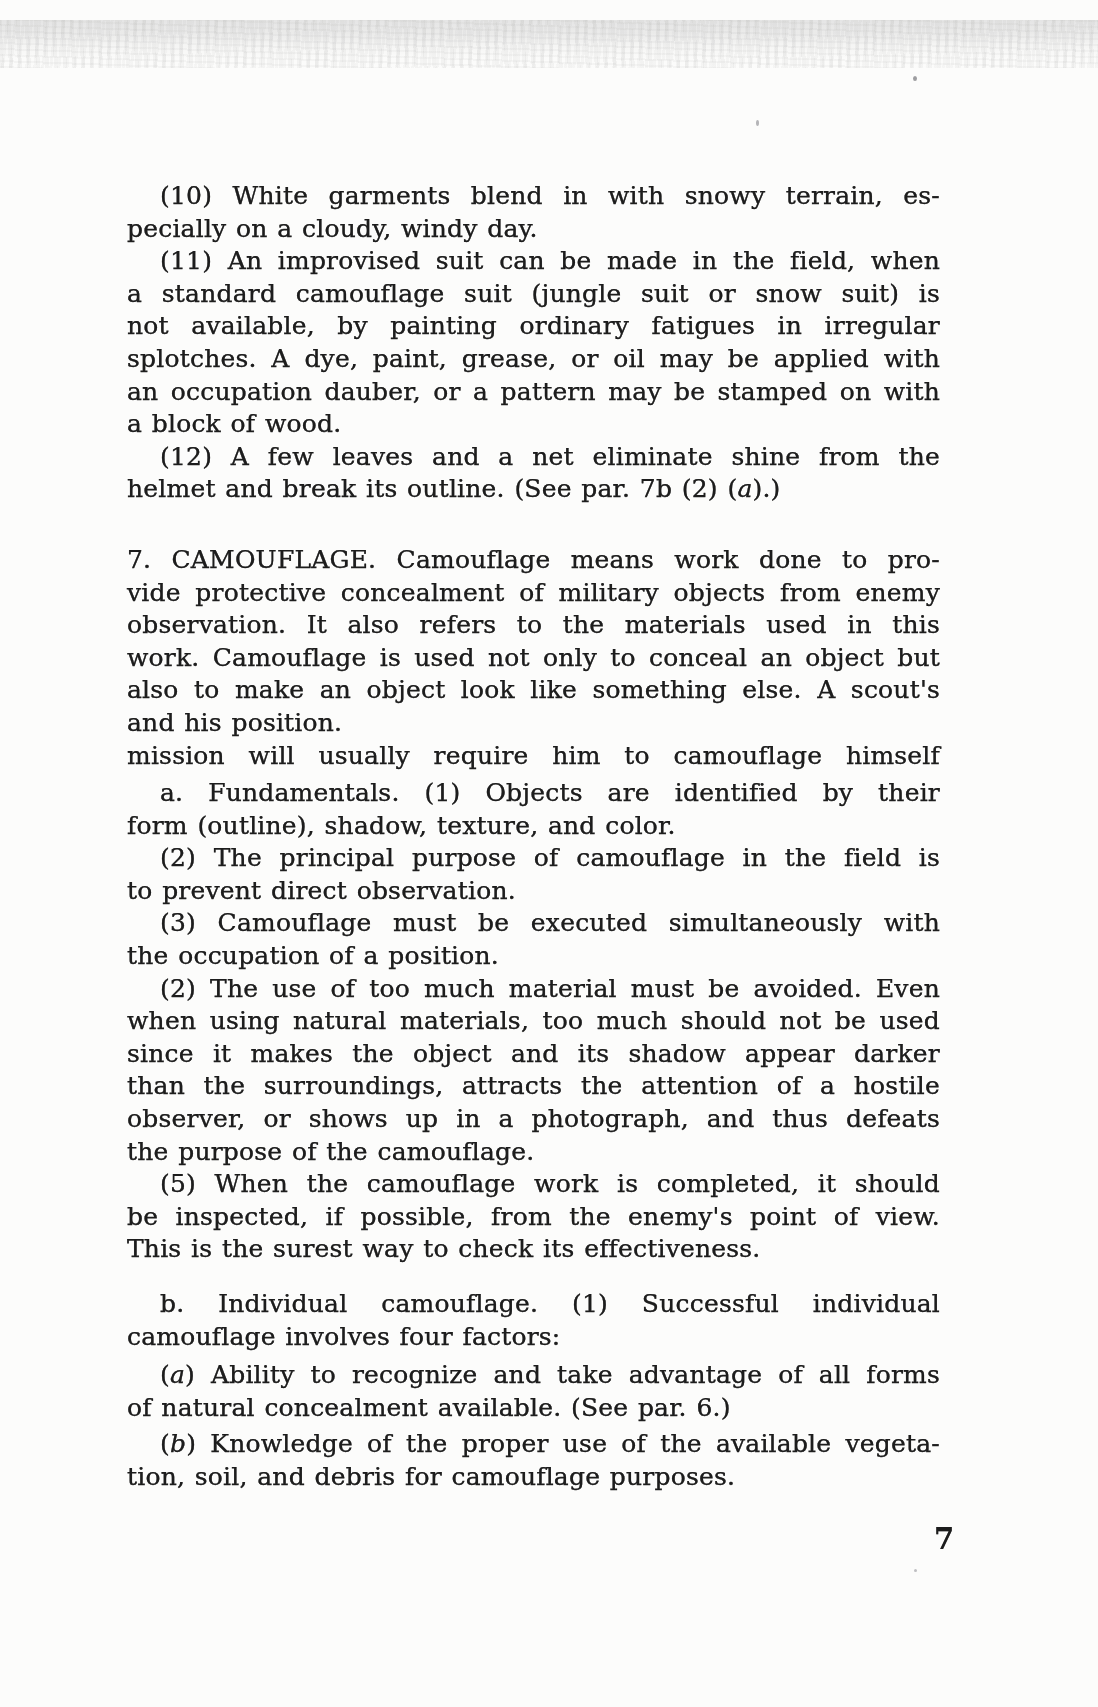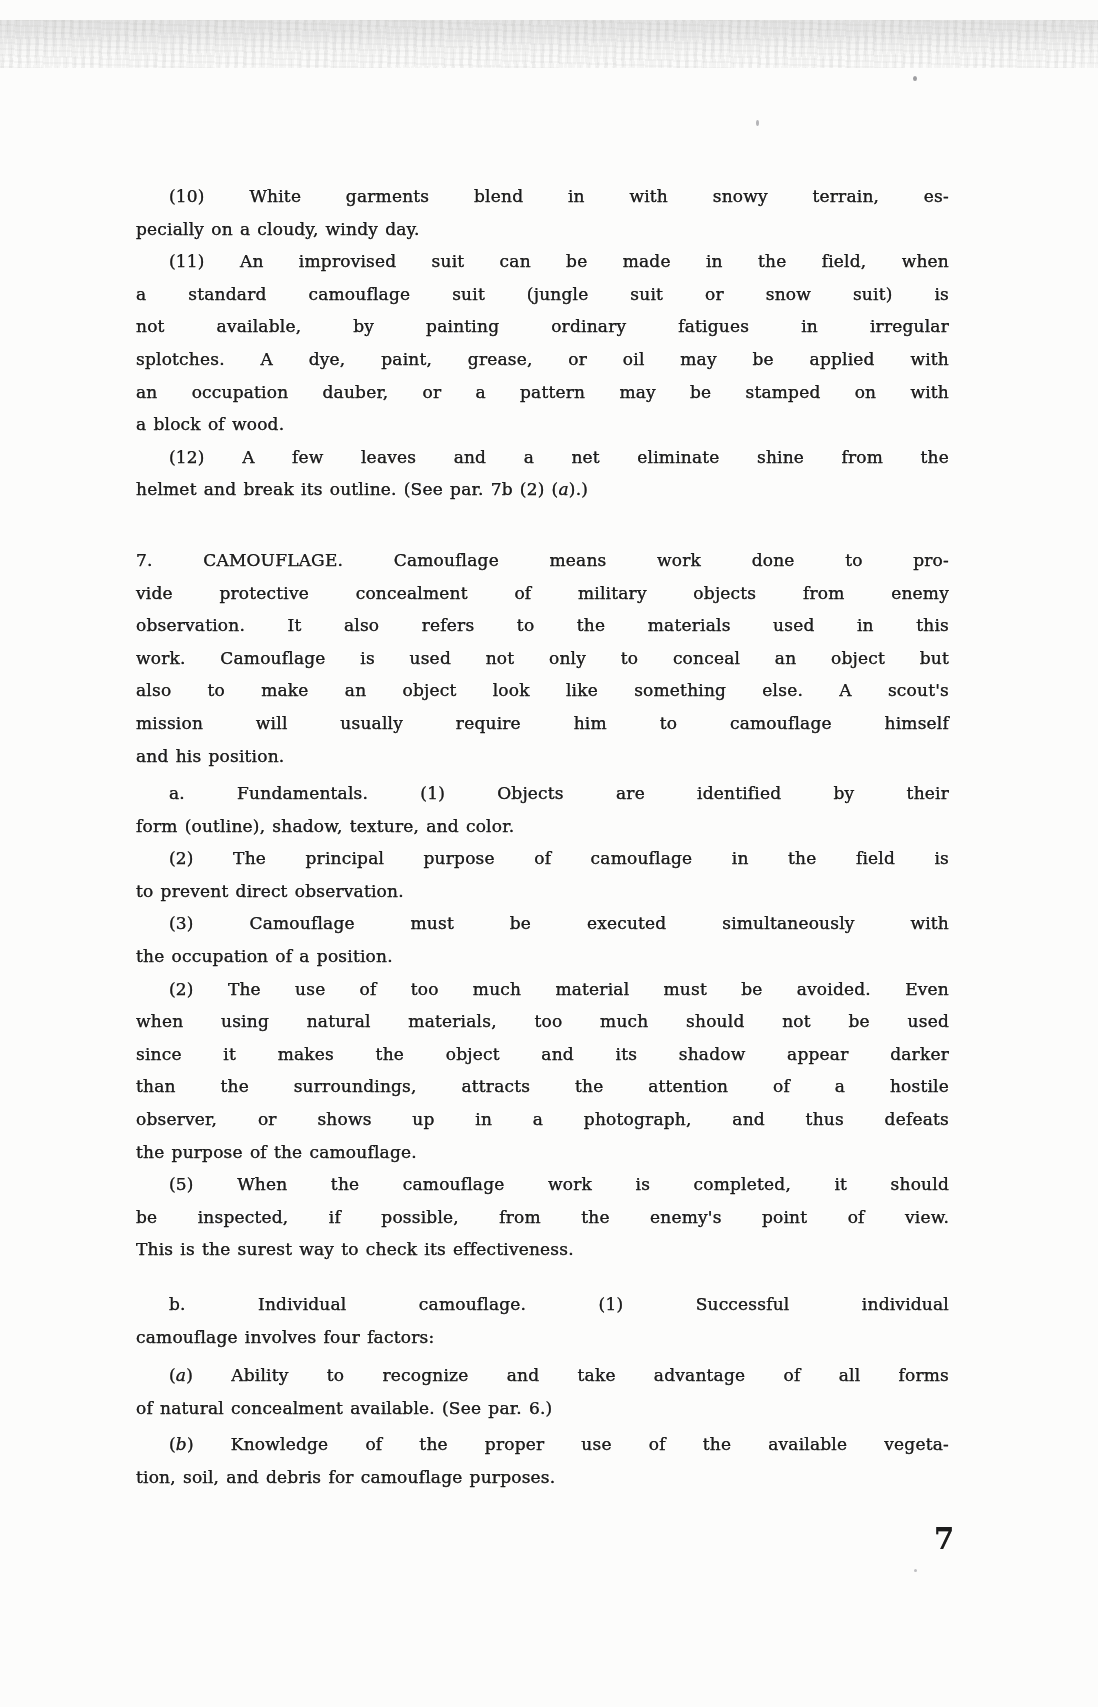--- a/index.html
+++ b/index.html
@@ -32,24 +32,24 @@
       linear-gradient(180deg,
         rgba(150,150,150,0.22) 0%,
         rgba(160,160,160,0.18) 28%,
         rgba(190,190,190,0.10) 55%,
         rgba(225,225,225,0.04) 80%,
         rgba(255,255,255,0) 100%);
     filter: blur(0.4px);
   }
   .text-block {
     position: absolute;
-    left: 136px;
+    left: 127px;
     top: 180px;
     width: 813px;
-    font-size: 17px;
+    font-size: 25px;
     line-height: 32.6px;
     color: #1d1d1d;
     letter-spacing: 0.2px;
     word-spacing: 1.5px;
     -webkit-text-stroke: 0.25px #1d1d1d;
     text-shadow: 0 0 0.5px rgba(20,20,20,0.55);
   }
   .para { margin: 0; }
   .line { text-align: left; }
   .line.just {
@@ -101,22 +101,22 @@
       <div class="para">
         <div class="line just indent"><span>(12) A few leaves and a net eliminate shine from the</span></div>
         <div class="line"><span>helmet and break its outline. (See par. 7b (2) (</span><span class="i">a</span><span>).)</span></div>
       </div>
       <div class="para" style="margin-top: 38px;">
         <div class="line just"><span class="b">7. CAMOUFLAGE.</span><span> Camouflage means work done to pro-</span></div>
         <div class="line just"><span>vide protective concealment of military objects from enemy</span></div>
         <div class="line just"><span>observation. It also refers to the materials used in this</span></div>
         <div class="line just"><span>work. Camouflage is used not only to conceal an object but</span></div>
         <div class="line just"><span>also to make an object look like something else. A scout's</span></div>
+        <div class="line"><span>and his position.</span></div>
         <div class="line just"><span>mission will usually require him to camouflage himself</span></div>
-        <div class="line"><span>and his position.</span></div>
       </div>
       <div class="para" style="margin-top: 5px;">
         <div class="line just indent"><span class="b">a. Fundamentals.</span><span> (1) Objects are identified by their</span></div>
         <div class="line"><span>form (outline), shadow, texture, and color.</span></div>
       </div>
       <div class="para">
         <div class="line just indent"><span>(2) The principal purpose of camouflage in the field is</span></div>
         <div class="line"><span>to prevent direct observation.</span></div>
       </div>
       <div class="para">

